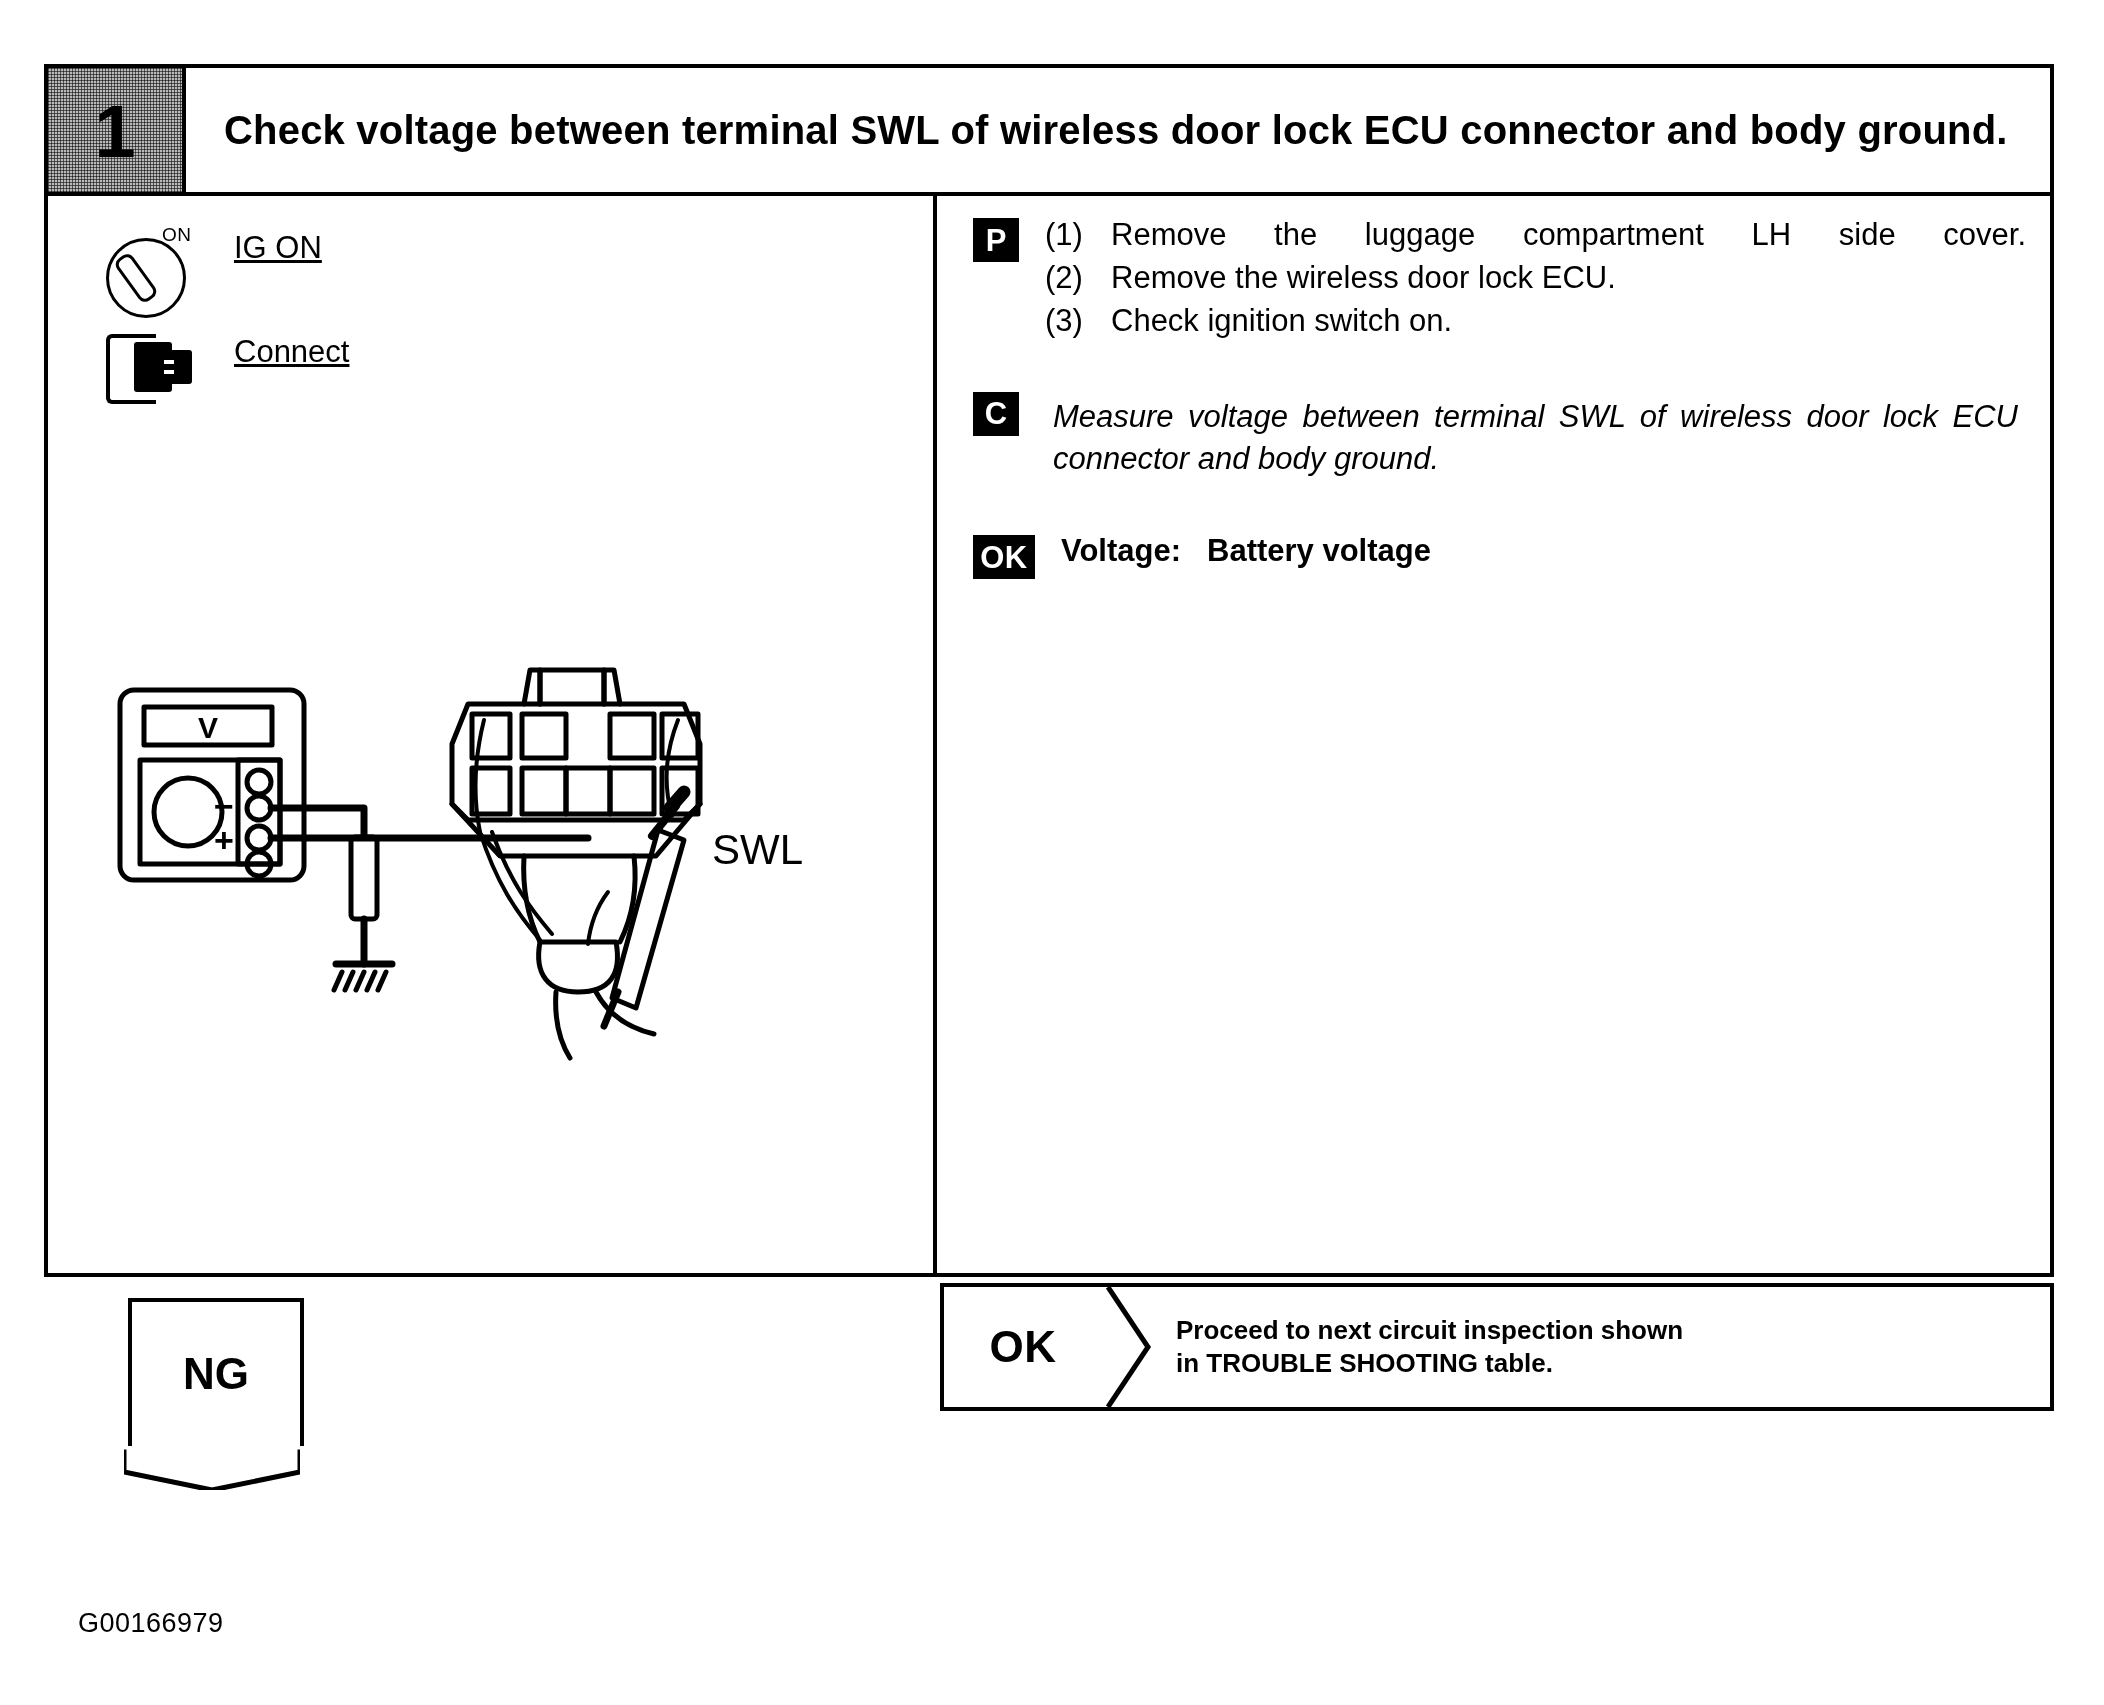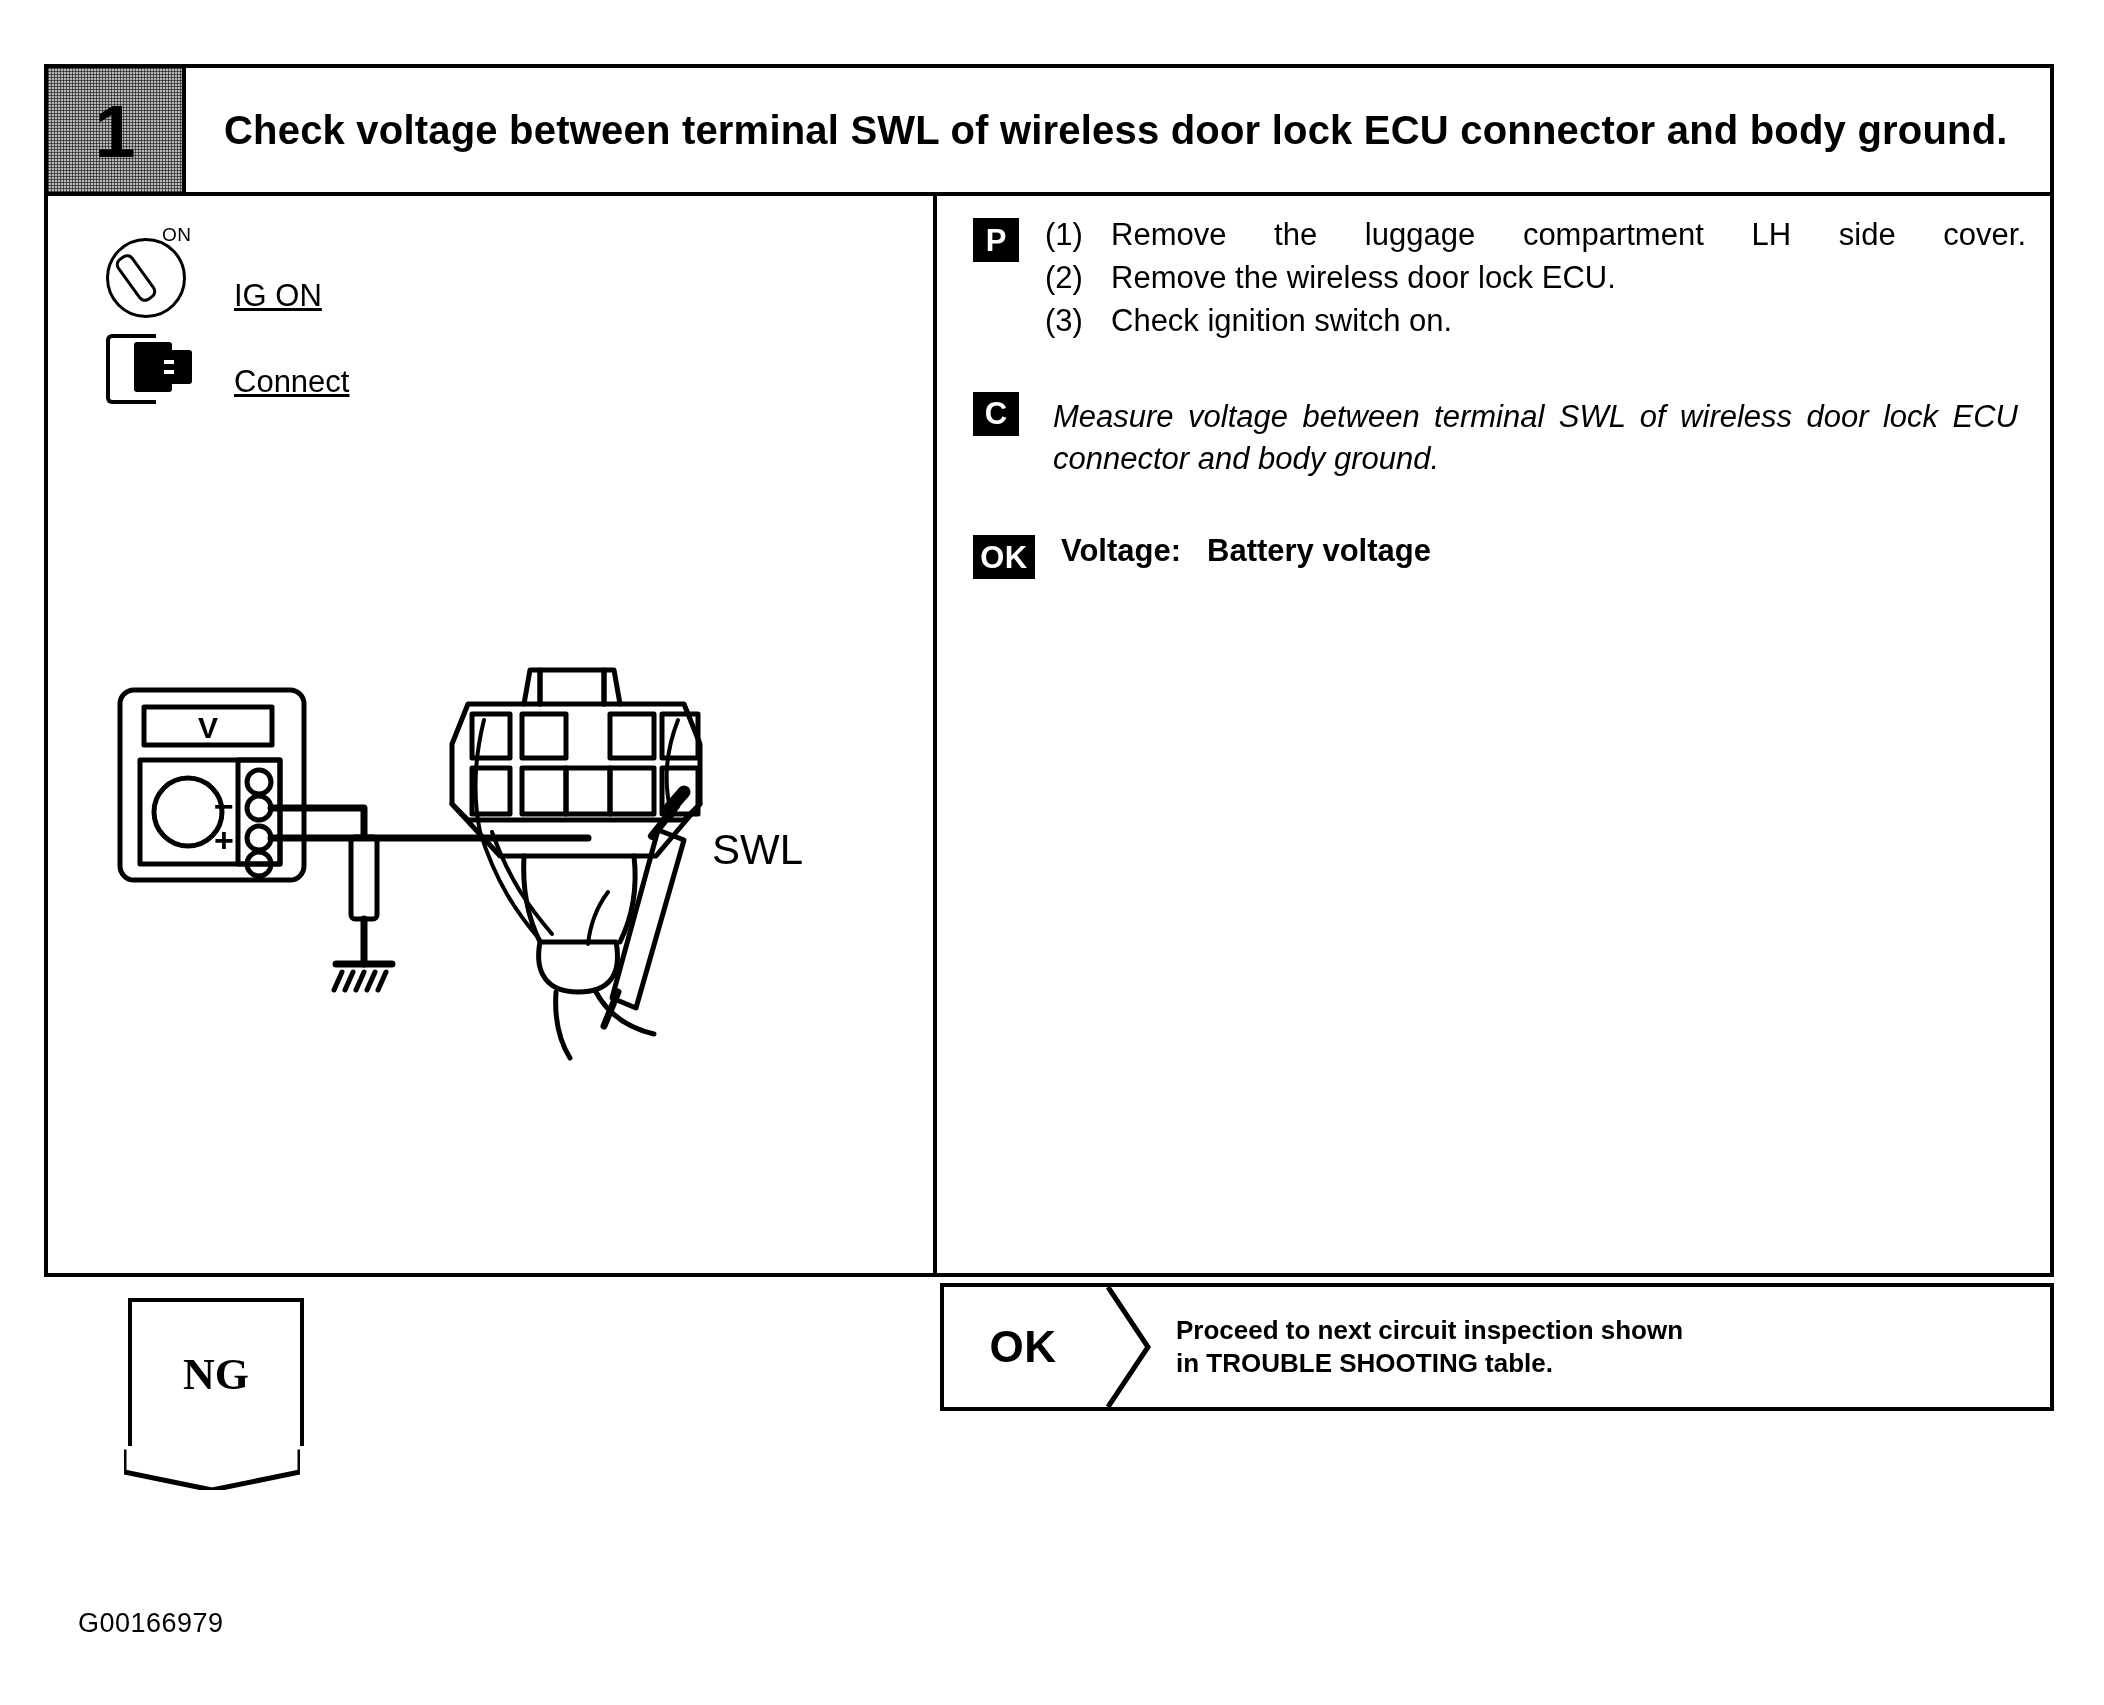--- a/index.html
+++ b/index.html
@@ -41,21 +41,21 @@
     margin:0;font-size:40px;font-weight:bold;line-height:1.22;
     letter-spacing:.2px;
   }
 
   
   .step-body{position:absolute;left:0;top:124px;right:0;bottom:0;display:flex;}
   .pane-left{width:885px;flex:0 0 885px;position:relative;border-right:4px solid #000;}
   .pane-right{flex:1;position:relative;padding:22px 24px 0 36px;}
 
   
-  .cond{position:absolute;display:flex;align-items:flex-end;}
+  .cond{position:absolute;display:flex;align-items:flex-start;}
   .cond-ig{left:58px;top:38px;}
   .cond-cn{left:58px;top:142px;}
   .cond-label{font-size:31px;margin-left:44px;white-space:nowrap;text-decoration:underline;}
   .ig-icon{position:relative;width:84px;height:84px;}
   .ig-icon .circ{
     position:absolute;left:0;top:8px;width:74px;height:74px;border:3px solid #000;border-radius:50%;
   }
   .ig-icon .key{
     position:absolute;left:20px;top:22px;width:14px;height:46px;border:3px solid #000;
     border-radius:8px;transform:rotate(-36deg);transform-origin:50% 50%;
@@ -93,21 +93,21 @@
   .steps-list li .n{flex:0 0 66px;}
   .steps-list li .t{flex:1;}
   .just{text-align:justify;text-align-last:justify;}
   .para{font-size:31px;line-height:1.35;margin:8px;font-style:italic;}
   .para.justify{text-align:justify;}
   .okline{font-size:31px;font-weight:bold;line-height:1.3;margin:0;}
   .okline .sp{display:inline-block;width:26px;}
 
   
   .ng-wrap{
-    position:absolute;left:128px;top:1298px;width:176px;height:148px;font-family:Liberation Serif, serif;
+    position:absolute;left:128px;top:1298px;width:176px;height:148px;
   }
   .ng-shield{
     width:100%;height:100%;
     border:4px solid #000;box-sizing:border-box;border-bottom:none;
     position:relative;display:flex;align-items:center;justify-content:center;
     font-size:44px;font-weight:bold;
   }
   .ng-point{
     position:absolute;left:-4px;top:100%;width:176px;height:44px;
   }

